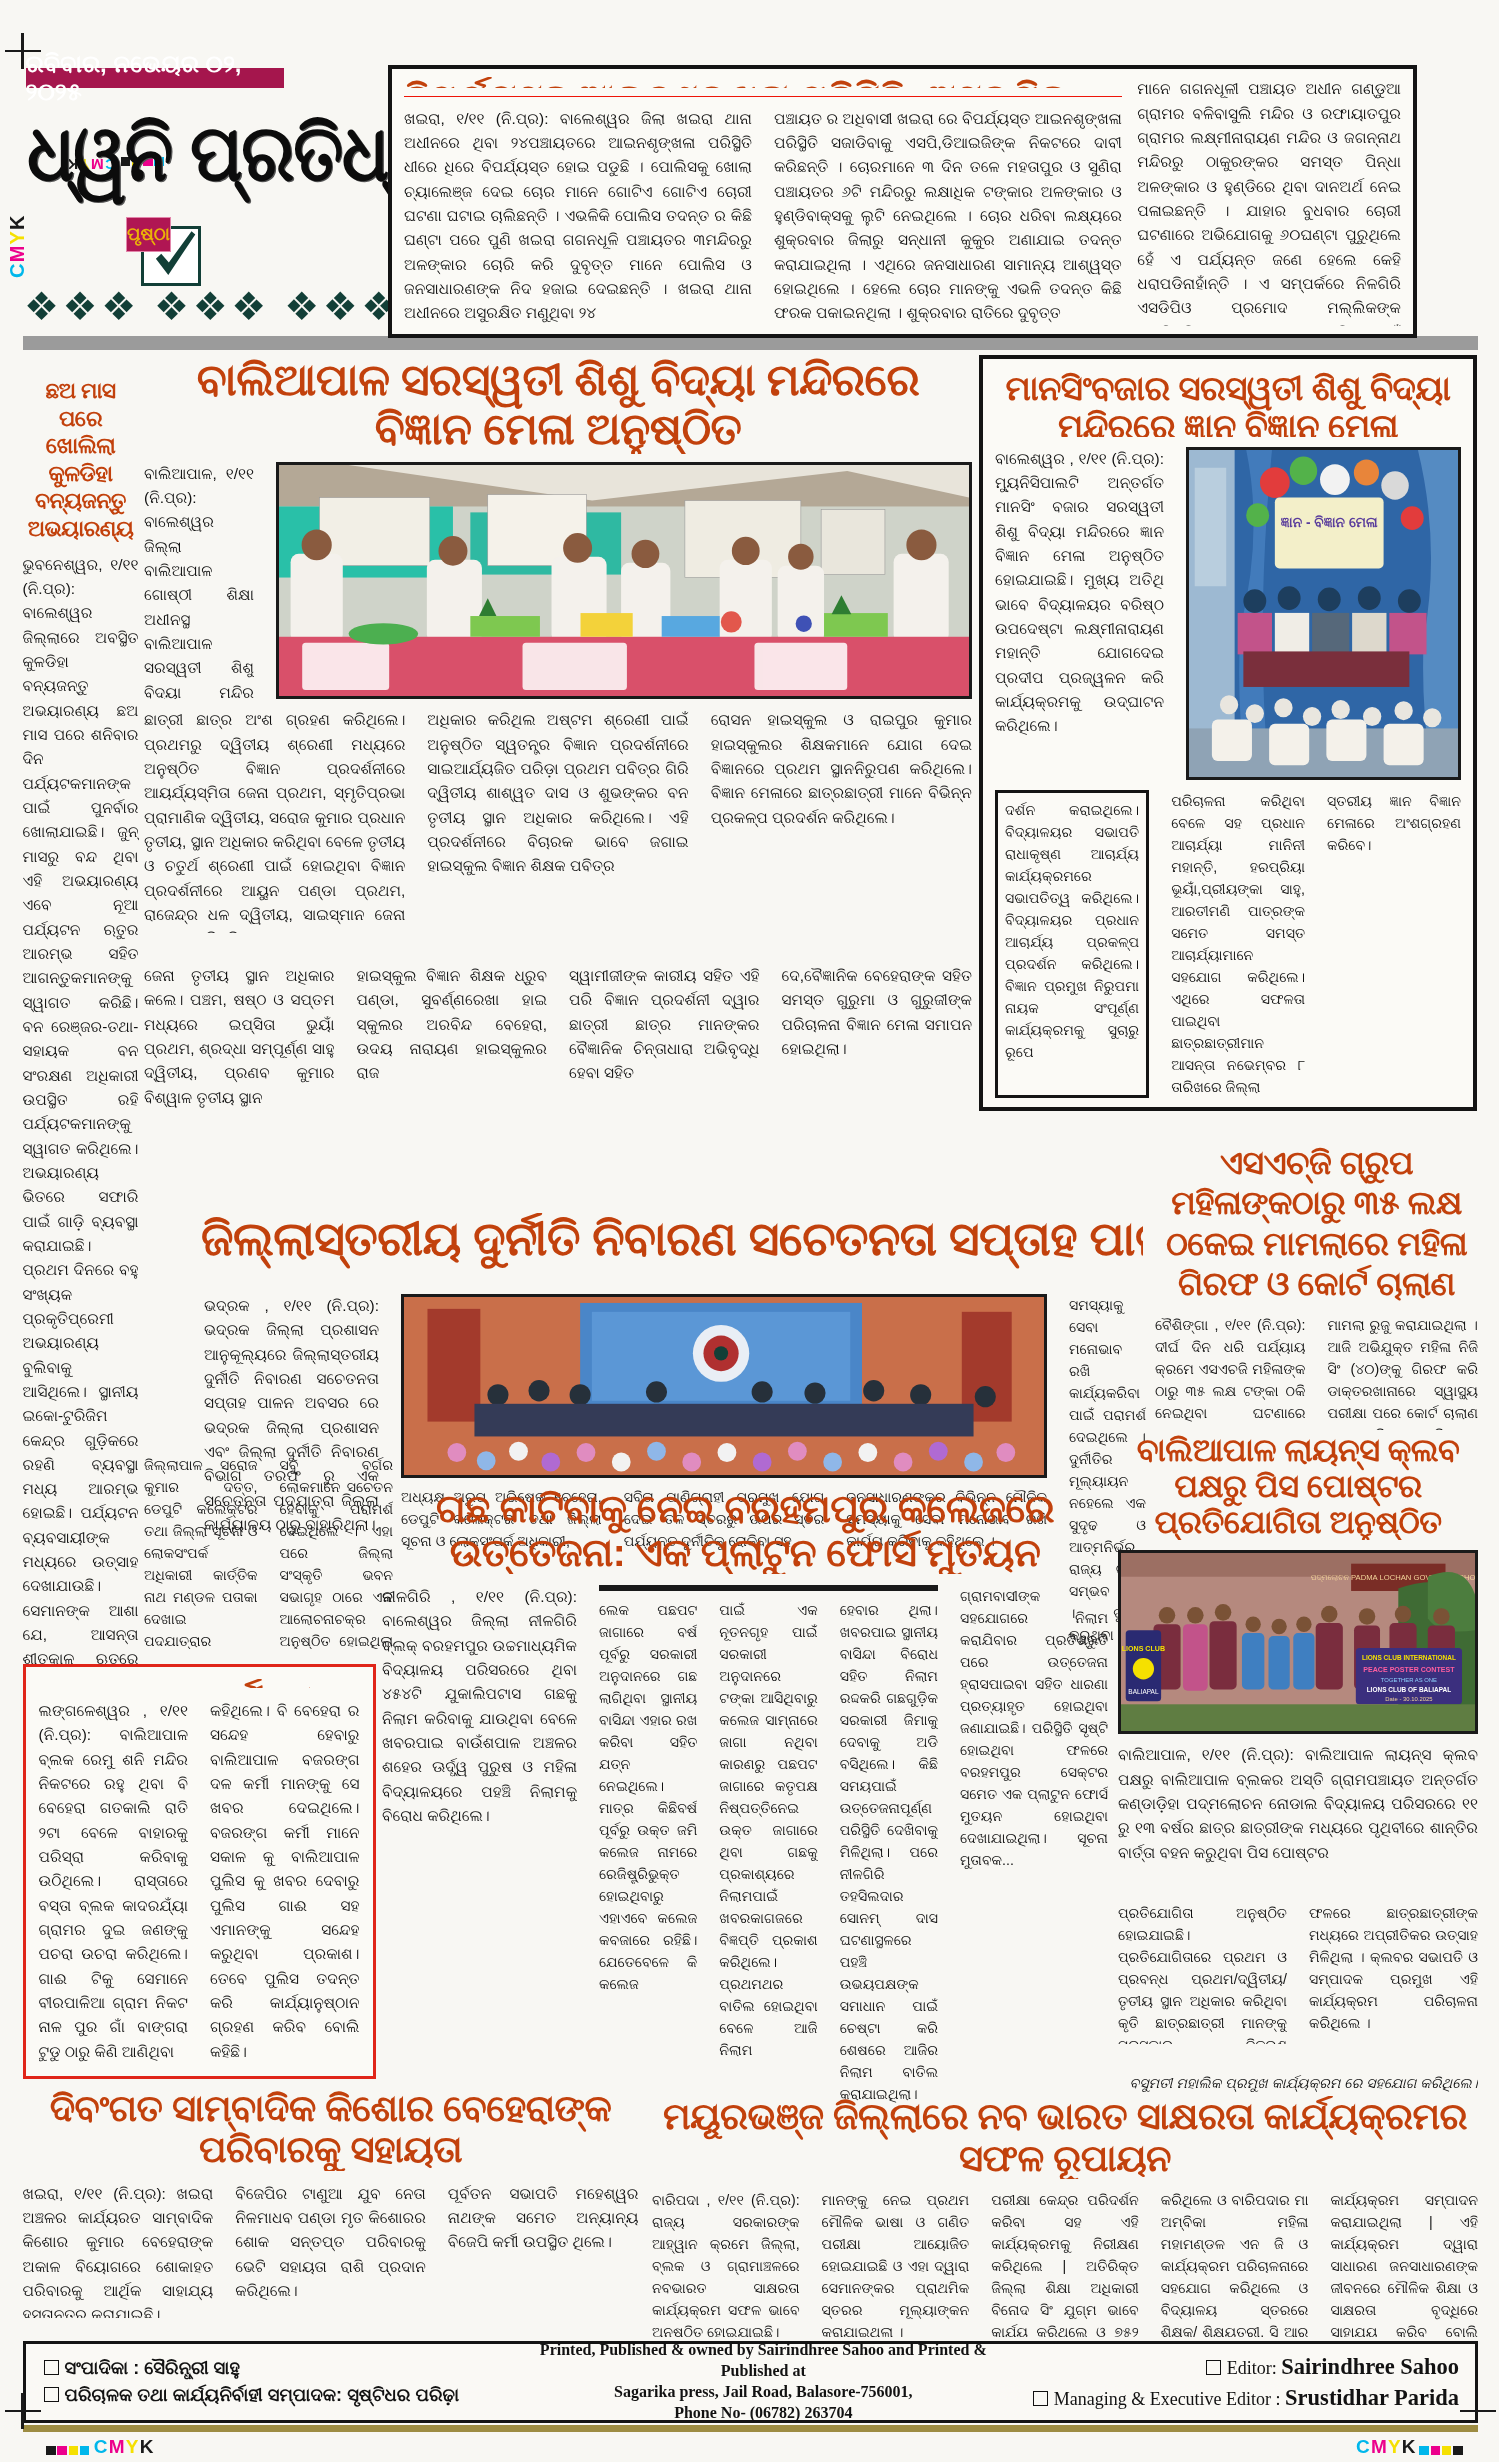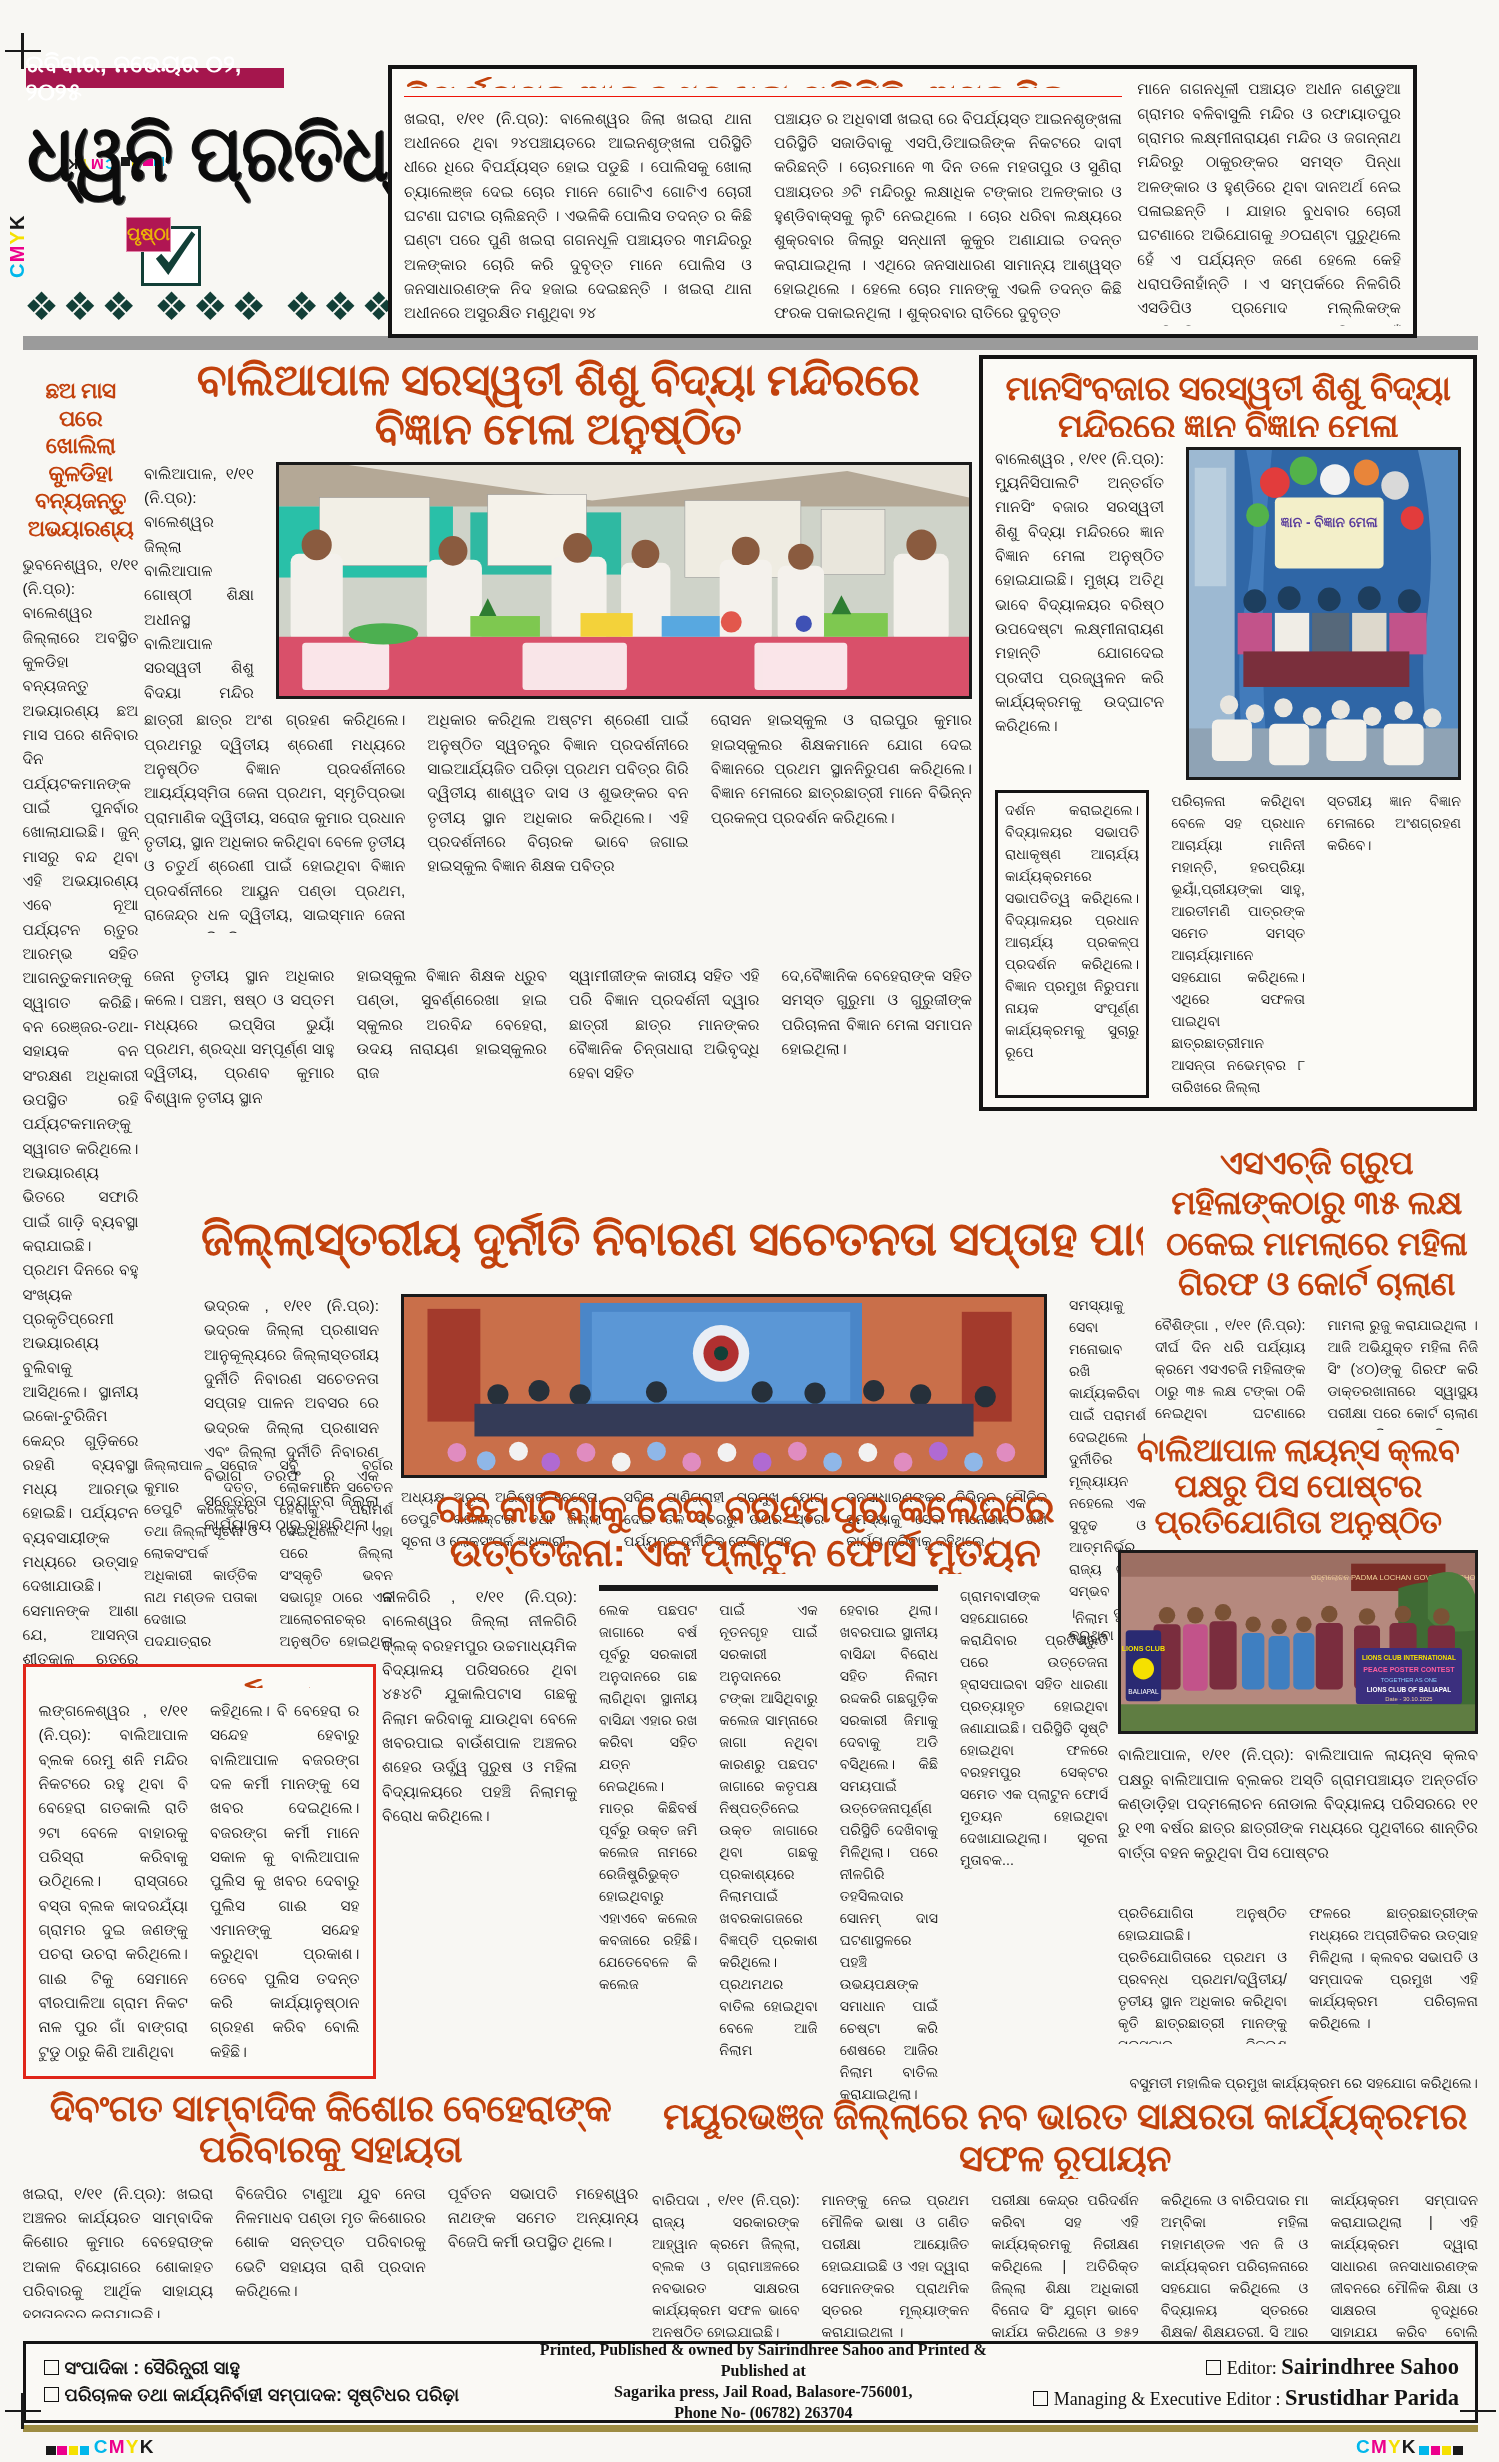--- a/index.html
+++ b/index.html
@@ -448,21 +448,21 @@
   <div class="abs" style="left:22.5px;top:2088px;width:616px;height:243px;">
     <div class="hl center" style="font-size:37px;">ଦିବଂଗତ ସାମ୍ବାଦିକ କିଶୋର ବେହେରାଙ୍କ ପରିବାରକୁ ସହାୟତା</div>
     <div class="flexrow" style="margin-top:10.7px;height:136px;">
       <div class="colbox body-txt just">ଖଇରା, ୧/୧୧ (ନି.ପ୍ର): ଖଇରା ଅଞ୍ଚଳର କାର୍ଯ୍ୟରତ ସାମ୍ବାଦିକ କିଶୋର କୁମାର ବେହେରାଙ୍କ ଅକାଳ ବିୟୋଗରେ ଶୋକାହତ ପରିବାରକୁ ଆର୍ଥିକ ସାହାଯ୍ୟ ହସ୍ତାନ୍ତର କରାଯାଇଛି।</div>
       <div class="colbox body-txt just">ବିଜେପିର ଟାଣୁଆ ଯୁବ ନେତା ନିଳମାଧବ ପଣ୍ଡା ମୃତ କିଶୋରର ଶୋକ ସନ୍ତପ୍ତ ପରିବାରକୁ ଭେଟି ସହାୟତା ରାଶି ପ୍ରଦାନ କରିଥିଲେ।</div>
       <div class="colbox body-txt just">ପୂର୍ବତନ ସଭାପତି ମହେଶ୍ୱର ନାଥଙ୍କ ସମେତ ଅନ୍ୟାନ୍ୟ ବିଜେପି କର୍ମୀ ଉପସ୍ଥିତ ଥିଲେ।</div>
     </div>
   </div>
 
   <div class="abs" style="left:652px;top:2072px;width:826px;height:261px;">
-    <div class="body-sm" style="text-align:right;">ବସୁମତୀ ମହାଲିକ ପ୍ରମୁଖ କାର୍ଯ୍ୟକ୍ରମ ରେ ସହଯୋଗ କରିଥିଲେ।</div>
+    <div class="body-sm" style="text-align:right;font-style:italic;">ବସୁମତୀ ମହାଲିକ ପ୍ରମୁଖ କାର୍ଯ୍ୟକ୍ରମ ରେ ସହଯୋଗ କରିଥିଲେ।</div>
     <div class="hl center" style="font-size:37px;margin-top:2.4px;">ମୟୂରଭଞ୍ଜ ଜିଲ୍ଲାରେ ନବ ଭାରତ ସାକ୍ଷରତା କାର୍ଯ୍ୟକ୍ରମର ସଫଳ ରୂପାୟନ</div>
     <div class="flexrow" style="margin-top:9.5px;height:148px;">
       <div class="colbox body-sm just">ବାରିପଦା , ୧/୧୧ (ନି.ପ୍ର): ରାଜ୍ୟ ସରକାରଙ୍କ ଆହ୍ୱାନ କ୍ରମେ ଜିଲ୍ଲା, ବ୍ଲକ ଓ ଗ୍ରାମାଞ୍ଚଳରେ ନବଭାରତ ସାକ୍ଷରତା କାର୍ଯ୍ୟକ୍ରମ ସଫଳ ଭାବେ ଅନୁଷ୍ଠିତ ହୋଇଯାଇଛି।</div>
       <div class="colbox body-sm just">ମାନଙ୍କୁ ନେଇ ପ୍ରଥମ ମୌଳିକ ଭାଷା ଓ ଗଣିତ ପରୀକ୍ଷା ଆୟୋଜିତ ହୋଇଯାଇଛି ଓ ଏହା ଦ୍ୱାରା ସେମାନଙ୍କର ପ୍ରାଥମିକ ସ୍ତରର ମୂଲ୍ୟାଙ୍କନ କରାଯାଇଥିଲା ।</div>
       <div class="colbox body-sm just">ପରୀକ୍ଷା କେନ୍ଦ୍ର ପରିଦର୍ଶନ କରିବା ସହ ଏହି କାର୍ଯ୍ୟକ୍ରମକୁ ନିରୀକ୍ଷଣ କରିଥିଲେ | ଅତିରିକ୍ତ ଜିଲ୍ଲା ଶିକ୍ଷା ଅଧିକାରୀ ବିନୋଦ ସିଂ ଯୁଗ୍ମ ଭାବେ କାର୍ଯ୍ୟ କରିଥିଲେ ଓ ୭୫୨ ଜଣ ଏହି କାର୍ଯ୍ୟକ୍ରମରେ ଅଂଶଗ୍ରହଣ</div>
       <div class="colbox body-sm just">କରିଥିଲେ ଓ ବାରିପଦାର ମା ଅମ୍ବିକା ମହିଳା ମହାମଣ୍ଡଳ ଏନ ଜି ଓ କାର୍ଯ୍ୟକ୍ରମ ପରିଚାଳନାରେ ସହଯୋଗ କରିଥିଲେ ଓ ବିଦ୍ୟାଳୟ ସ୍ତରରେ ଶିକ୍ଷକ/ ଶିକ୍ଷୟତ୍ରୀ, ସି ଆର ସି ସି, ବ୍ଲକ ନୋଡାଲ ଅଫିସର ଓ ଗୋଷ୍ଠୀ ଶିକ୍ଷା ଅଧିକାରୀଙ୍କ ପ୍ରତ୍ୟକ୍ଷ ତତ୍ତ୍ୱାବଧାନରେ ଏହି</div>
       <div class="colbox body-sm just">କାର୍ଯ୍ୟକ୍ରମ ସମ୍ପାଦନ କରାଯାଇଥିଲା | ଏହି କାର୍ଯ୍ୟକ୍ରମ ଦ୍ୱାରା ସାଧାରଣ ଜନସାଧାରଣଙ୍କ ଜୀବନରେ ମୌଳିକ ଶିକ୍ଷା ଓ ସାକ୍ଷରତା ବୃଦ୍ଧିରେ ସାହାଯ୍ୟ କରିବ ବୋଲି ଜିଲ୍ଲା ଶିକ୍ଷା ଅଧିକାରୀ ଶ୍ରୀ ସେଠ ପ୍ରକାଶ କରିଛନ୍ତି |</div>
     </div>
   </div>
 

